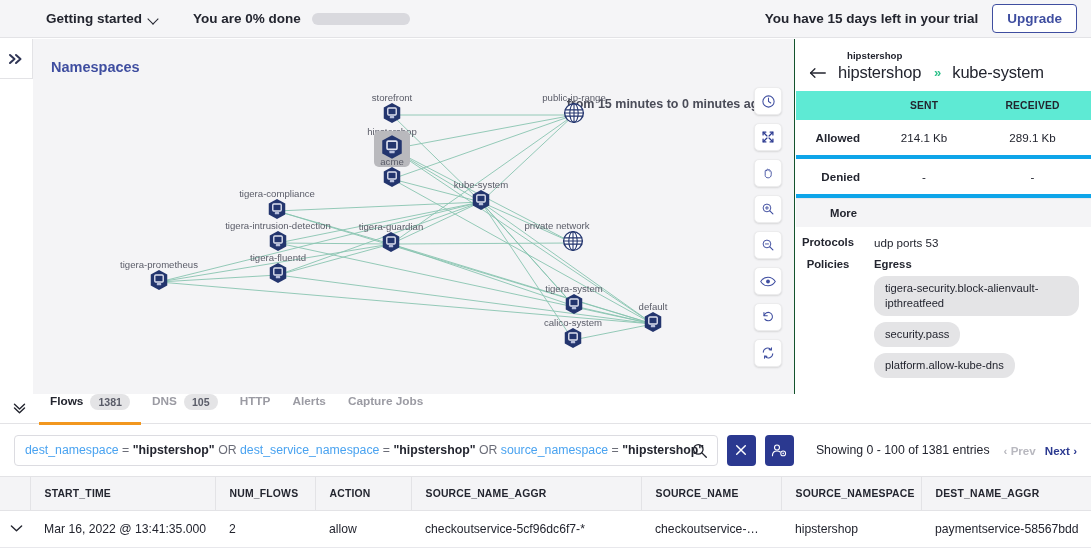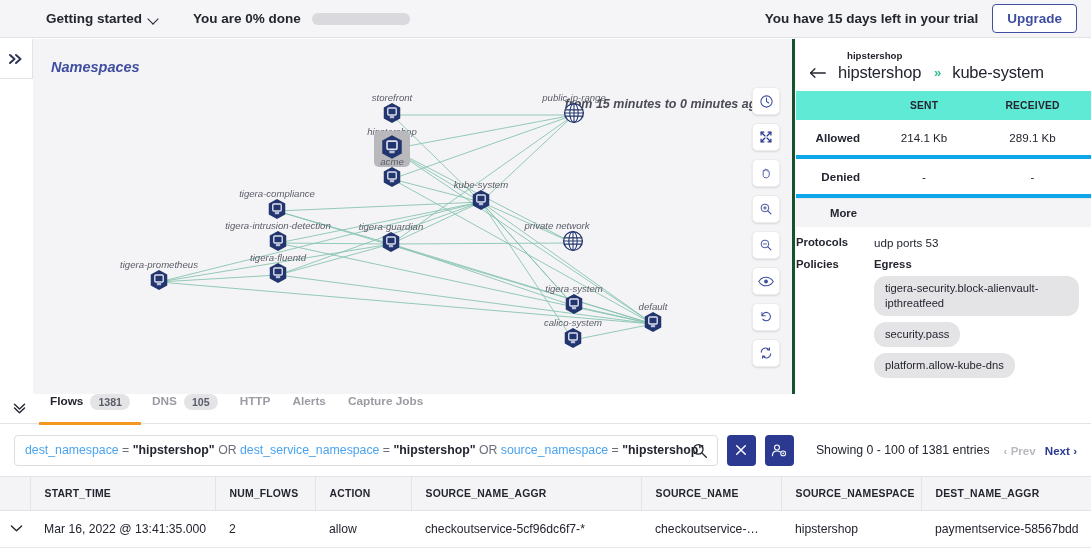--- a/index.html
+++ b/index.html
@@ -51,23 +51,22 @@
     position: absolute; left: 0; top: 39px; width: 33px; height: 40px;
     background: #fff; border-right: 1px solid #e3e3e6; border-bottom: 1px solid #e3e3e6;
     display: flex; align-items: center; justify-content: center; cursor: pointer;
     z-index: 6;
   }
   .dchev { display: block; }
 
   
   .graph-panel {
     position: absolute; left: 33px; top: 39px; width: 762px; height: 355px;
-    background: #f4f4f6; border-right: 3px solid #14532d;
+    background: #f4f4f6; border-right: 1px solid #14532d;
     overflow: hidden;
-    font-style: italic;
   }
   .graph-title {
     position: absolute; left: 18px; top: 20px;
     font-size: 14.5px; font-weight: 700; color: #3f4ea0;
   }
   .time-range {
     position: absolute; right: 28px; top: 58px;
     font-size: 12.5px; font-weight: 700; color: #4a4c58;
   }
   .graph-svg { position: absolute; left: 0; top: 0; }
@@ -117,21 +116,21 @@
     border-bottom: 4px solid #0ea5e9; color: #23252f;
   }
   .dp-table td.lbl { font-weight: 700; text-align: right; padding-right: 14px; width: 78px; font-size: 11.6px; }
 
   .more-bar {
     background: #f4f4f6; font-size: 11.3px; font-weight: 700; color: #23252f;
     padding: 8px 0 8px 34px; border-top: 1px solid #e8e8ec;
   }
   .kv-row { display: flex; padding: 9px 0 0 0; }
   .kv-key {
-    width: 78px; text-align: left; padding-right: 14px;
+    width: 78px; text-align: center; padding-right: 14px;
     font-size: 11.3px; font-weight: 700; color: #23252f; flex: none;
   }
   .kv-val { font-size: 11.6px; color: #23252f; }
   .kv-sub { font-size: 11.3px; font-weight: 700; color: #23252f; margin-bottom: 6px; }
   .pill {
     display: inline-block; background: #e4e4e6; color: #23252f;
     font-size: 11.2px; border-radius: 12px; padding: 5px 11px;
     margin-bottom: 6px; line-height: 1.35; max-width: 205px;
   }
 

